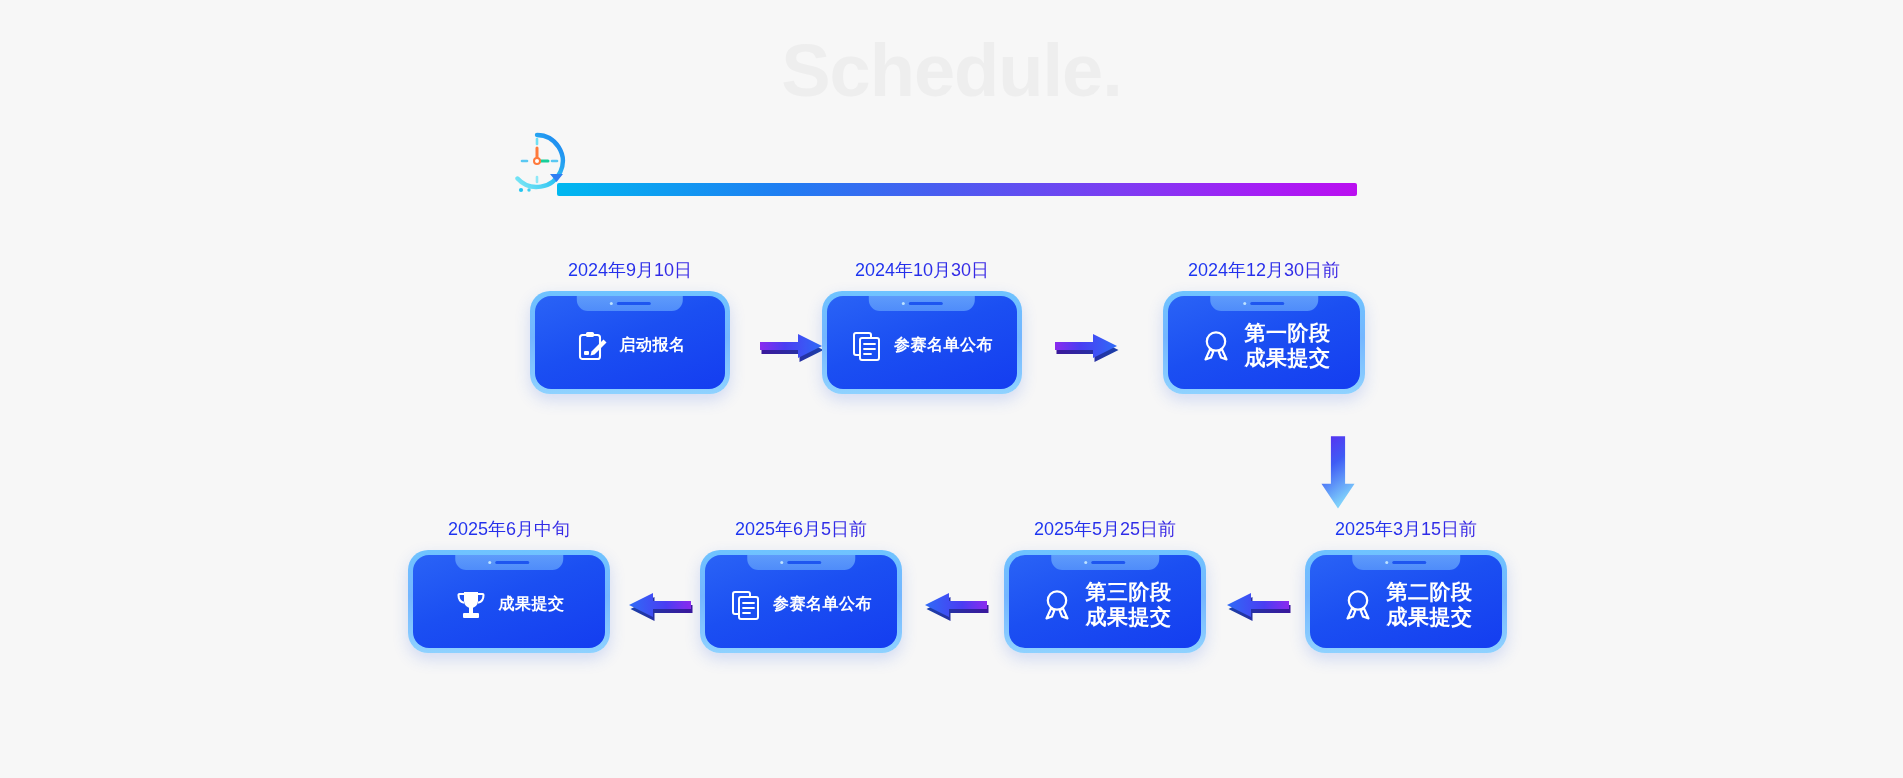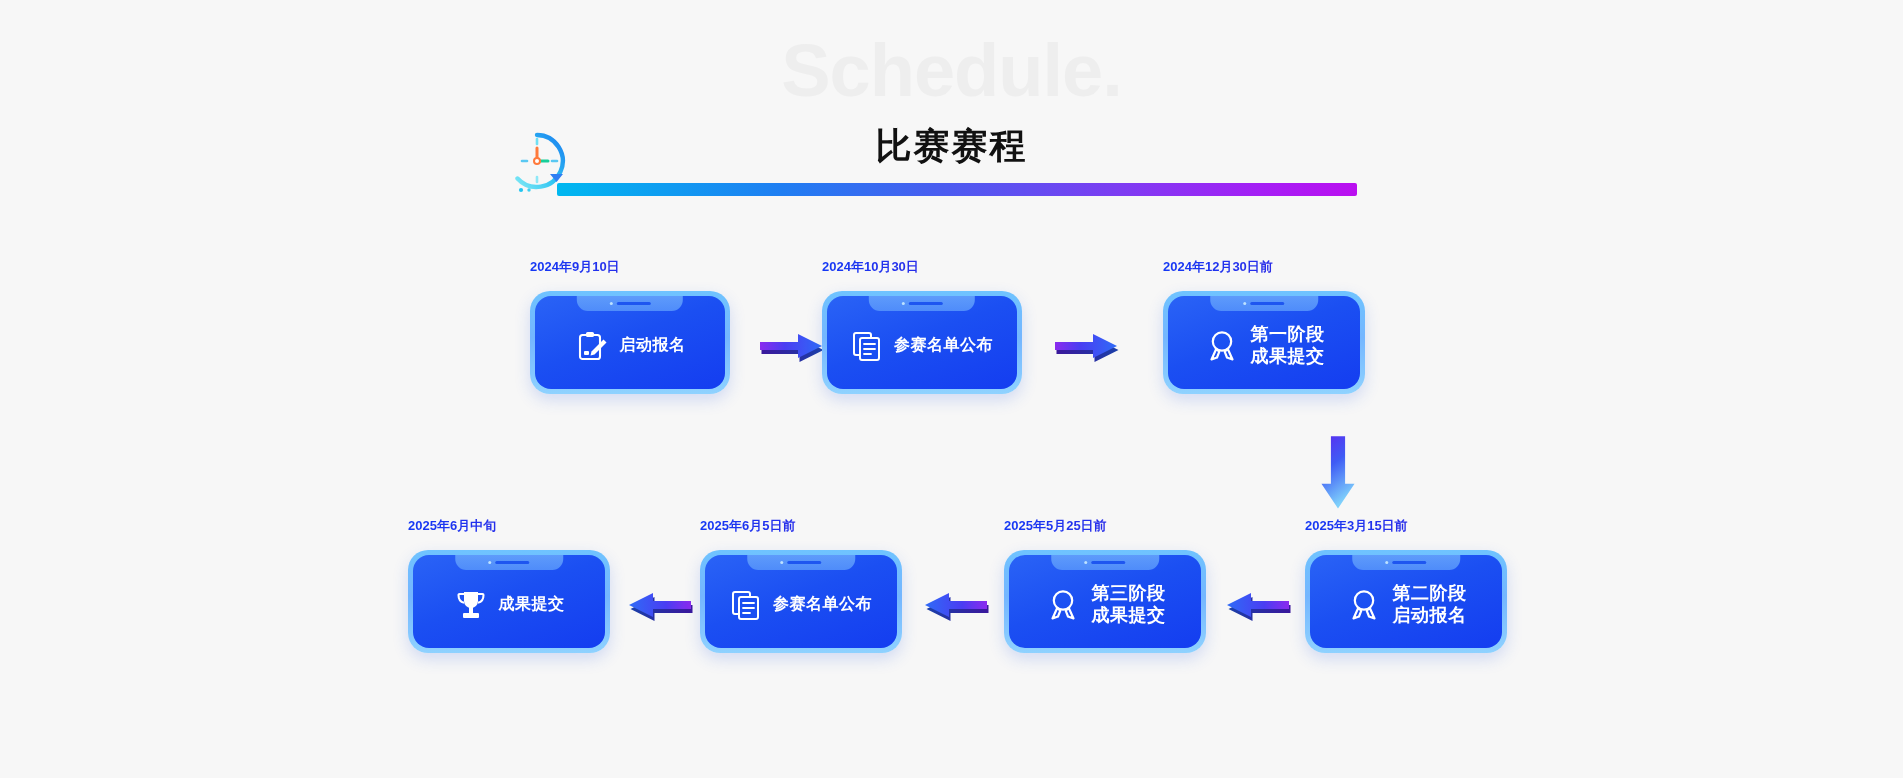--- a/index.html
+++ b/index.html
@@ -65,23 +65,23 @@
   .row-1 { left: 0; top: 258px; }
   .row-2 { left: 0; top: 517px; }
 
   .node { position: absolute; }
 
   .node-date {
     position: absolute;
     top: 0;
     left: 0;
     width: 100%;
-    text-align: left;
-    font-size: 13px;
-    font-weight: 700;
+    text-align: center;
+    font-size: 18px;
+    font-weight: 400;
     color: #2030ef;
     background: linear-gradient(90deg, #1438f5 0%, #2a2ce8 55%, #4526e2 100%);
     -webkit-background-clip: text;
     background-clip: text;
     -webkit-text-fill-color: transparent;
     white-space: nowrap;
   }
 
   
   .card-outer {
@@ -139,33 +139,32 @@
   }
   .card-icon { flex: 0 0 auto; display: block; }
   .card-label {
     color: #ffffff;
     font-size: 16px;
     font-weight: 700;
     line-height: 1.18;
     white-space: pre-line;
     letter-spacing: 0.5px;
   }
-  .card-label.two-line { font-size: 18px; }
+  .card-label.two-line { font-size: 21px; }
 
   
   .arrow-h { position: absolute; width: 66px; height: 34px; }
   .arrow-v { position: absolute; width: 34px; height: 66px; }
 </style>
 </head>
 <body>
 
 <div class="stage">
 
   <div class="watermark">Schedule.</div>
-  <div class="main-title">比赛赛程</div>
 
   <svg class="clock-icon" viewBox="0 0 62 62">
     <defs>
       <linearGradient id="clkg" x1="0" y1="1" x2="1" y2="0">
         <stop offset="0%" stop-color="#7fe8f5"></stop>
         <stop offset="45%" stop-color="#30c4f2"></stop>
         <stop offset="100%" stop-color="#1a7ef0"></stop>
       </linearGradient>
     </defs>
     <path d="M31 5 A26 26 0 1 1 11.5 48.5" fill="none" stroke="url(#clkg)" stroke-width="4.4" stroke-linecap="round"></path>
@@ -385,20 +384,20 @@
             <span class="notch-dot"></span>
             <span class="notch-bar"></span>
           </div>
           <div class="card-content">
             <svg class="card-icon" width="36" height="36" viewBox="0 0 36 36">
               <circle cx="18" cy="13.5" r="9.2" fill="none" stroke="#ffffff" stroke-width="2.2"></circle>
               <path d="M12.2 21 L7.5 31.5 L13 29.5 L15.3 23.6 Z" fill="none" stroke="#ffffff" stroke-width="2.2" stroke-linejoin="round"></path>
               <path d="M23.8 21 L28.5 31.5 L23 29.5 L20.7 23.6 Z" fill="none" stroke="#ffffff" stroke-width="2.2" stroke-linejoin="round"></path>
             </svg>
             <div class="card-label two-line">第二阶段
-启动报名</div>
+成果提交</div>
           </div>
         </div>
       </div>
     </div>
   </div>
 
 </div>
 
 </body></html>

